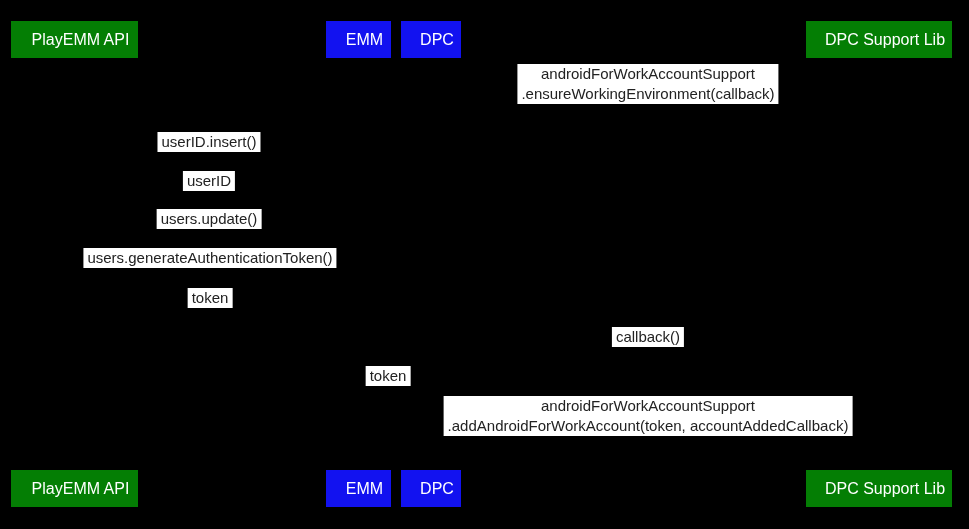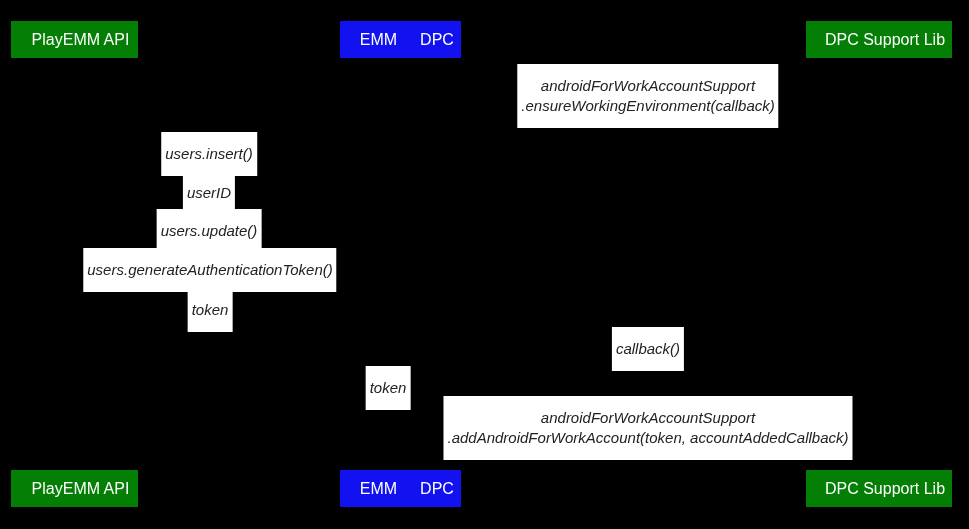--- a/index.html
+++ b/index.html
@@ -27,34 +27,33 @@
     color: var(--actor_text, #fff);
     font-size: 16px;
     white-space: nowrap;
     padding-left: 12px;
   }
   .actor.green { background: var(--green, #047e04); }
   .actor.blue  { background: var(--blue, #1212f0); }
   .row-top .actor    { top: 21px; }
   .row-bottom .actor { top: 470px; }
   .a-playemm { left: 11px;  width: 115px; }
-  .a-emm     { left: 340px; width: 53px; }
+  .a-emm     { left: 326px; width: 53px; }
   .a-dpc     { left: 401px; width: 48px; text-align: right; }
   .a-dpclib  { left: 806px; width: 134px; }
   .msg {
     position: absolute;
     transform: translateX(-50%);
     background: var(--label_bg, #fff);
     color: var(--label_text, #222);
     font-size: 15px;
     line-height: 20px;
     text-align: center;
     white-space: nowrap;
-    padding: 12px 4px;
-    font-style: italic;
+    padding: 0 4px;
   }
   .m1 { left: 648px; top: 64px; }
   .m2 { left: 209px; top: 132px; }
   .m3 { left: 209px; top: 171px; }
   .m4 { left: 209px; top: 209px; }
   .m5 { left: 210px; top: 248px; }
   .m6 { left: 210px; top: 288px; }
   .m7 { left: 648px; top: 327px; }
   .m8 { left: 388px; top: 366px; }
   .m9 { left: 648px; top: 396px; }
@@ -70,21 +69,21 @@
     <div class="actor blue a-dpc">DPC</div>
     <div class="actor green a-dpclib">DPC Support Lib</div>
   </div>
 
   <div class="msg m1">
     <div>androidForWorkAccountSupport</div>
     <div>.ensureWorkingEnvironment(callback)</div>
   </div>
 
   <div class="msg m2">
-    <div>users.insert()</div>
+    <div>userID.insert()</div>
   </div>
 
   <div class="msg m3">
     <div>userID</div>
   </div>
 
   <div class="msg m4">
     <div>users.update()</div>
   </div>
 

